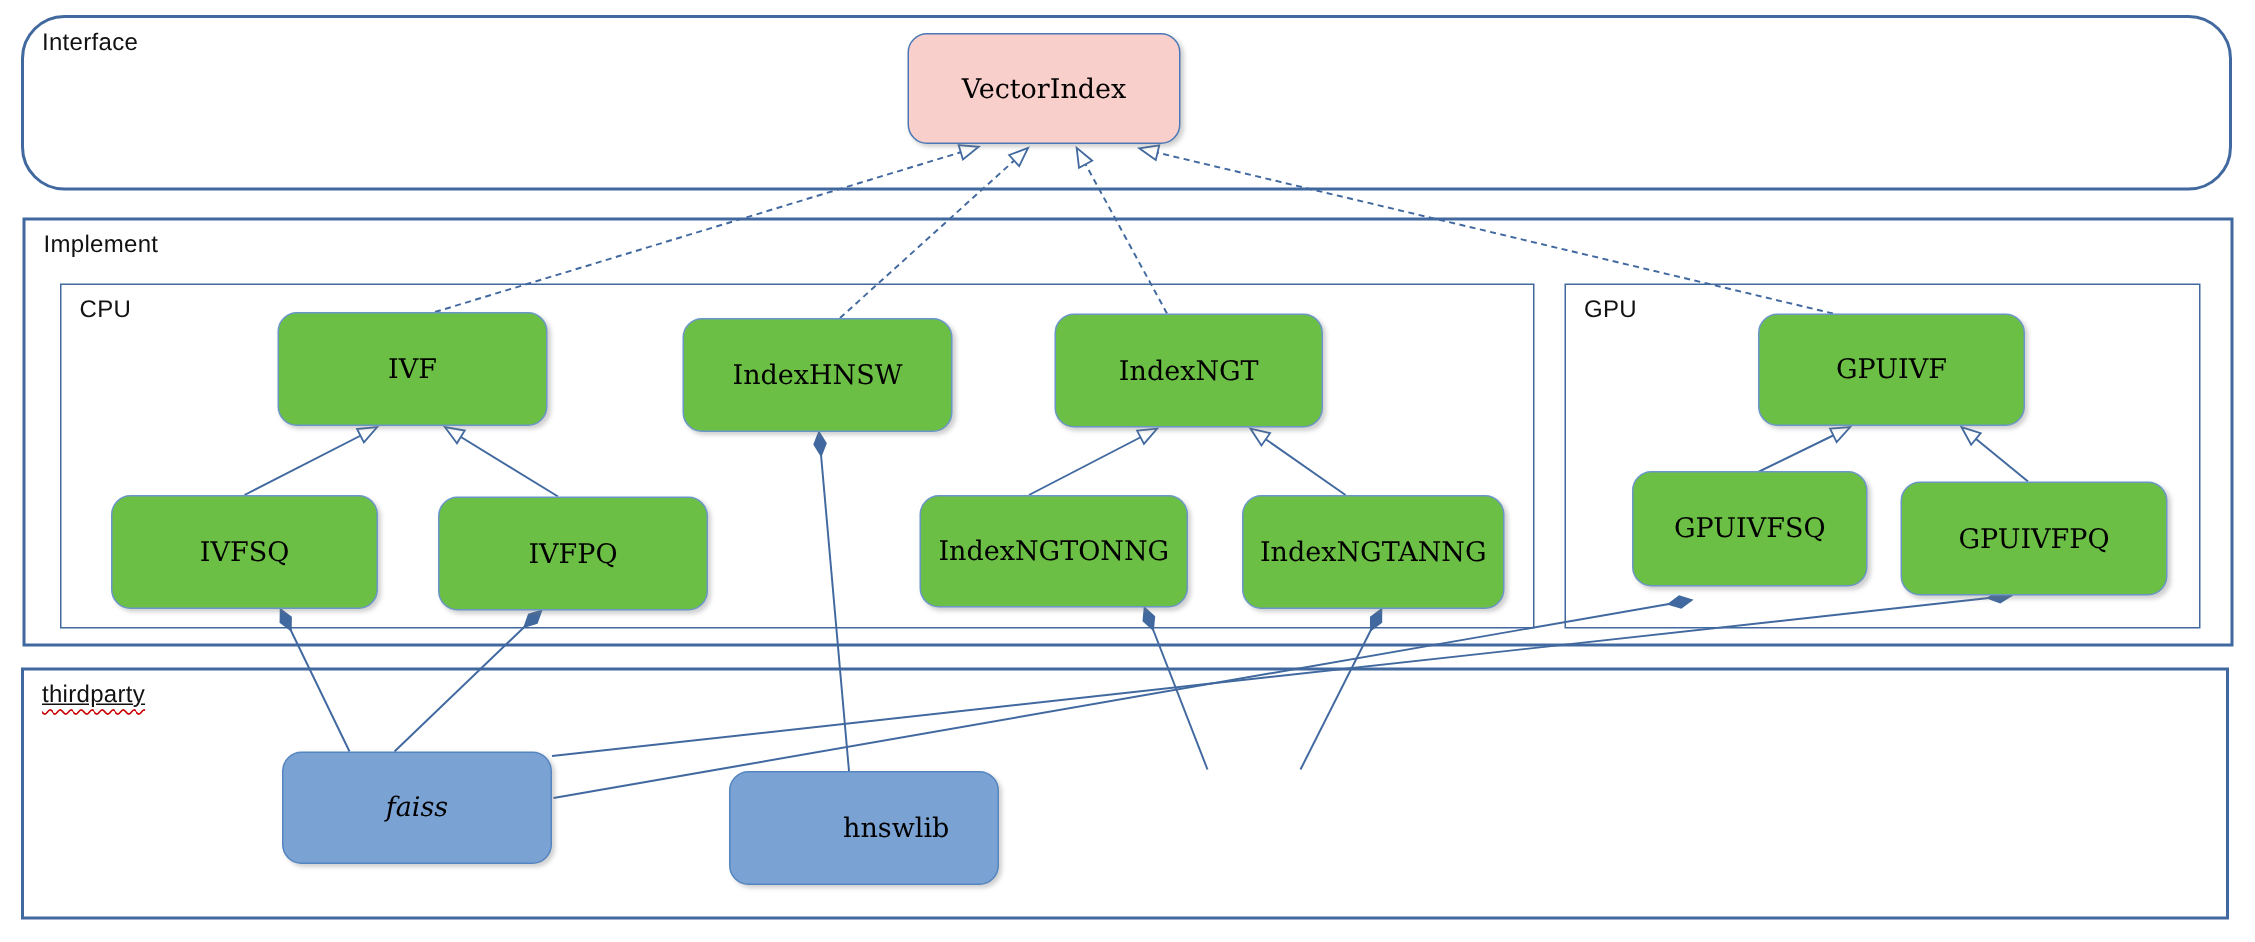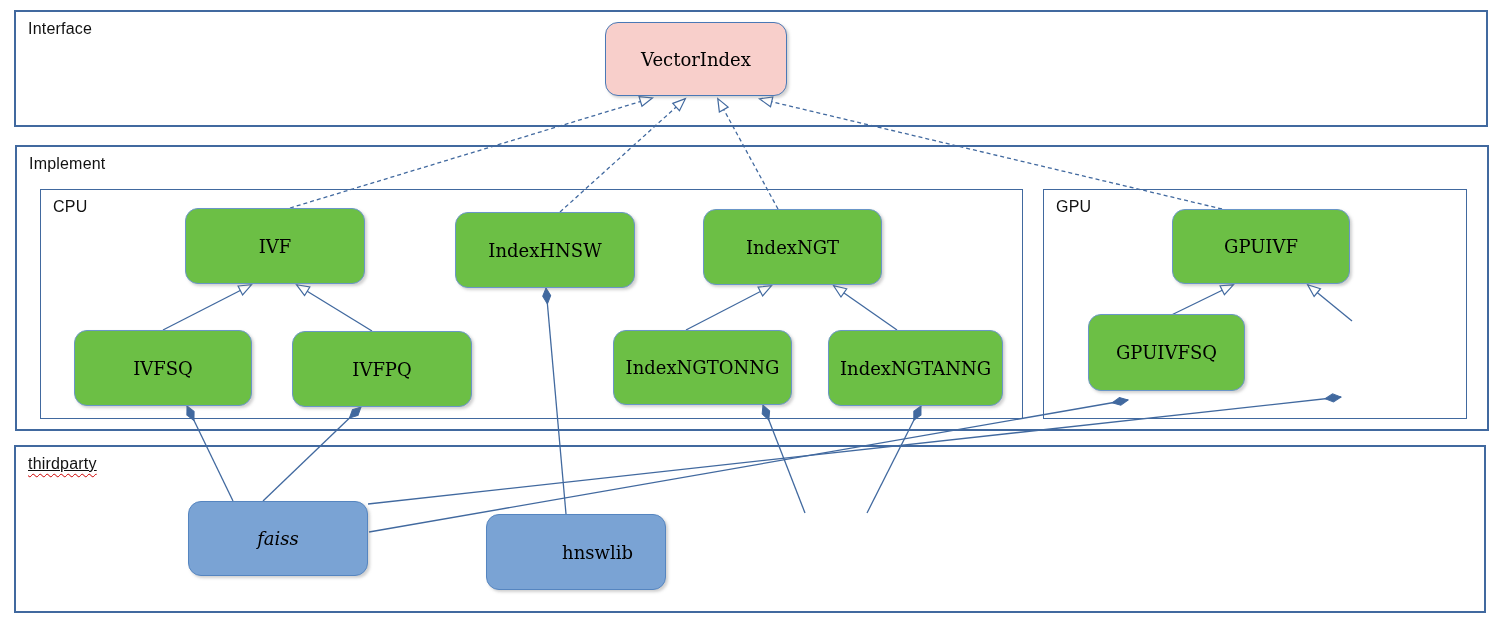--- a/index.html
+++ b/index.html
@@ -73,21 +73,21 @@
   .n-ivfpq{left:292px;top:331px;width:180px;height:76px;}
   .n-indexngtonng{left:613px;top:330px;width:179px;height:75px;}
   .n-indexngtanng{left:828px;top:330px;width:175px;height:76px;}
   .n-gpuivfsq{left:1064px;top:314px;width:157px;height:77px;margin-left:24px;}
   .n-gpuivfpq{left:1267px;top:321px;width:178px;height:76px;}
   .n-faiss{left:188px;top:501px;width:180px;height:75px;font-style:italic;}
   .n-hnswlib{left:486px;top:514px;width:180px;height:76px;padding-left:43px;}
   .n-ngt{left:765px;top:513px;width:180px;height:76px;}
 
   
-  .b-interface{left:14px;top:10px;width:1474px;height:117px;}
+  .b-interface{left:14px;top:10px;width:1474px;height:117px;border-radius:29px;}
   .b-implement{left:15px;top:145px;width:1474px;height:286px;}
   .b-cpu{left:40px;top:189px;width:983px;height:230px;}
   .b-gpu{left:1043px;top:189px;width:424px;height:230px;}
   .b-thirdparty{left:14px;top:445px;width:1472px;height:168px;}
 
   svg.edges{
     position:absolute;left:0;top:0;width:1503px;height:628px;
     pointer-events:none;
   }
   .edge{stroke:var(--line);stroke-width:1.3;fill:none;}
@@ -175,20 +175,23 @@
   </div>
   <div class="node node-green n-indexngtonng">
     <span>IndexNGTONNG</span>
   </div>
   <div class="node node-green n-indexngtanng">
     <span>IndexNGTANNG</span>
   </div>
   <div class="node node-green n-gpuivfsq">
     <span>GPUIVFSQ</span>
   </div>
+  <div class="node node-green n-gpuivfpq">
+    <span>GPUIVFPQ</span>
+  </div>
 
   <div class="node node-blue n-faiss">
     <span>faiss</span>
   </div>
   <div class="node node-blue n-hnswlib">
     <span>hnswlib</span>
   </div>
 
 </div>
 

